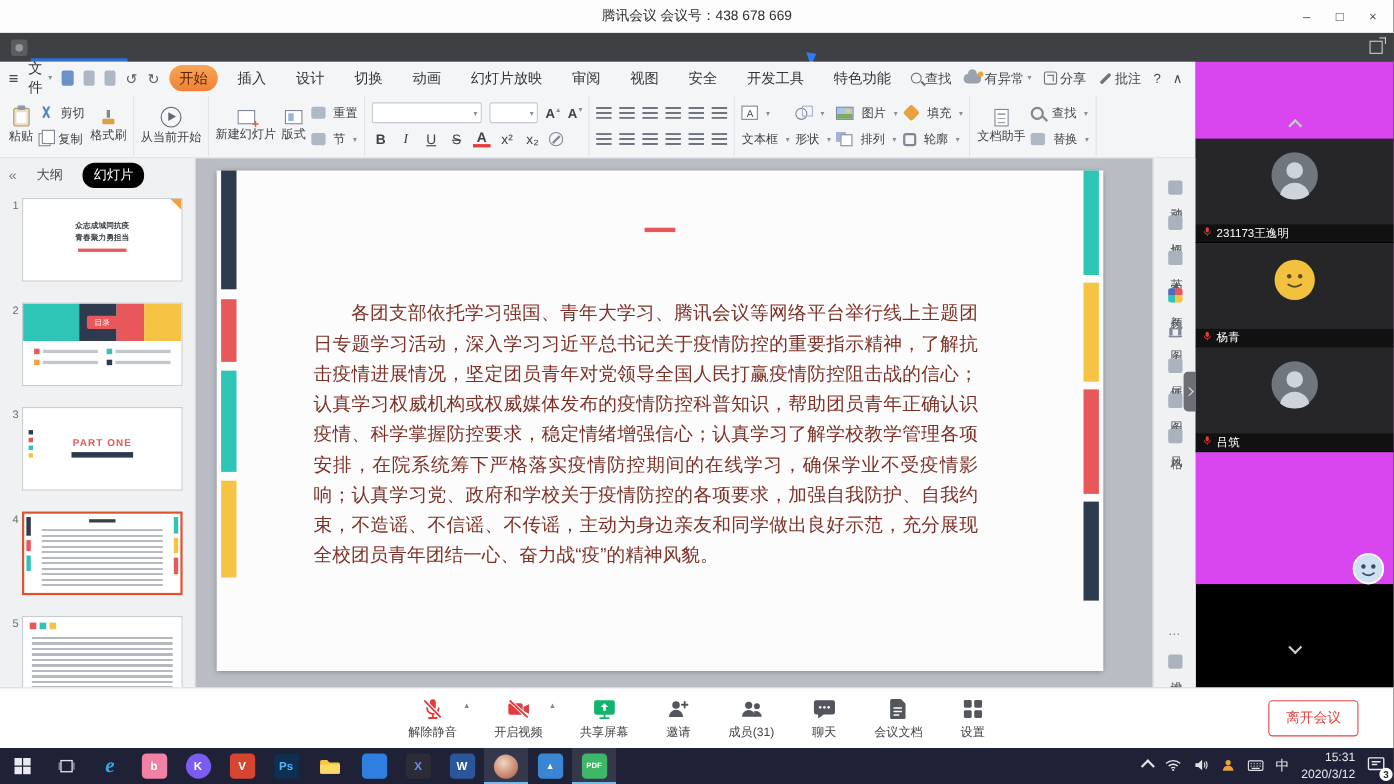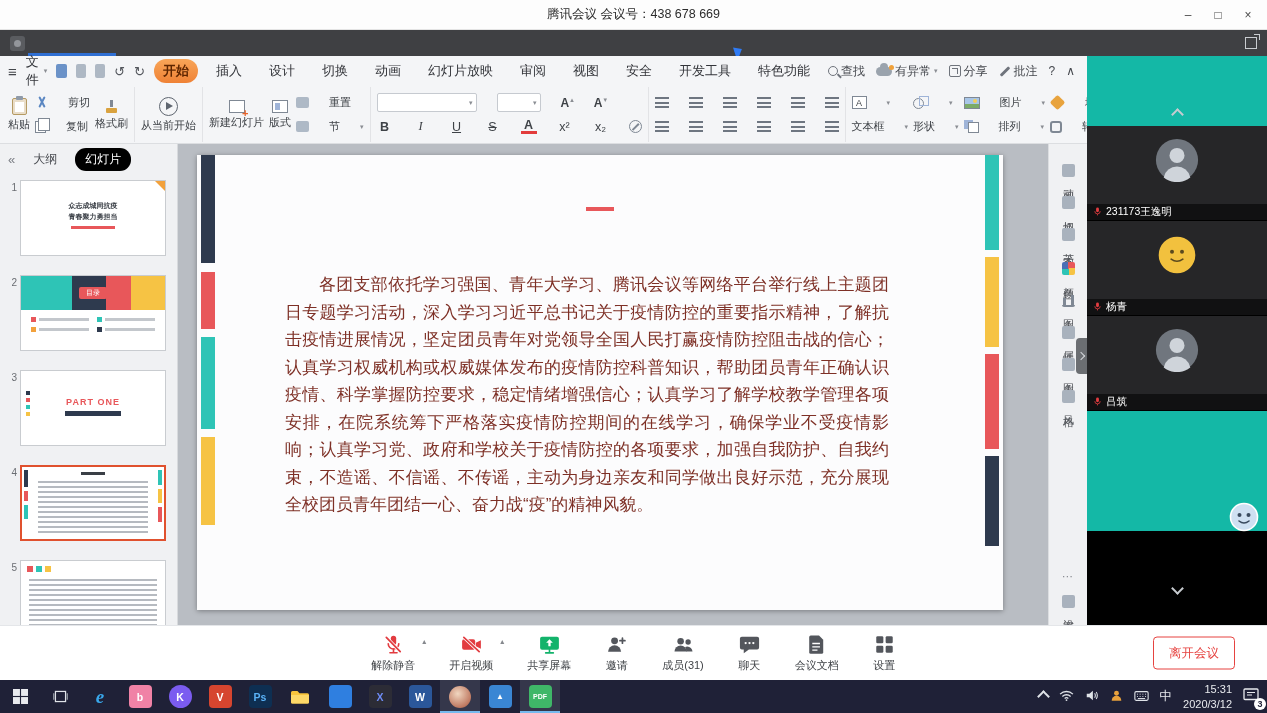--- a/index.html
+++ b/index.html
@@ -21,38 +21,38 @@
 .remote-cursor{position:absolute;left:735px;top:46px;width:0;height:0;border-left:8px solid #2f7bf5;border-top:4px solid transparent;border-bottom:10px solid transparent;transform:rotate(-18deg)}
 
 .wps{position:absolute;left:0;top:56px;width:1087px;height:569px;background:#f4f5f7}
 .menubar{height:30px;display:flex;align-items:center;gap:9px;padding:0 8px;font-size:13px;color:#33353a}
 .mham{font-size:15px;color:#44474c}
 .mfile{display:flex;align-items:center;gap:2px}
 .mic16{width:15px;height:14px;border-radius:2px;background:#aeb8c4}
 .i-save{background:#6b92c8}
 .i-undo,.i-redo{background:none;color:#55585e;font-size:13px;width:auto;height:auto;line-height:1}
 .mtab{padding:3px 9px;border-radius:12px;white-space:nowrap}
-.mtab.active{background:linear-gradient(#f8a558,#ef8236);color:#5e2500;font-weight:bold}
+.mtab.active{background:linear-gradient(#f8a558,#ef8236);color:#5e2500;font-weight:normal}
 .menu-right{margin-left:auto;display:flex;align-items:center;gap:11px;font-size:12px;color:#45484e;white-space:nowrap;padding-right:4px}
 .mr-item{display:flex;align-items:center;gap:3px}
 .i-mag{width:10px;height:10px;border:1.5px solid #6f747c;border-radius:50%;position:relative}
 .i-mag::after{content:"";position:absolute;left:8px;top:8px;width:5px;height:1.5px;background:#6f747c;transform:rotate(45deg)}
 .i-cloud{width:16px;height:9px;background:#9aa3ad;border-radius:8px;position:relative}
 .i-cloud::before{content:"";position:absolute;left:4px;top:-4px;width:8px;height:8px;border-radius:50%;background:#9aa3ad}
 .i-cloud::after{content:"";position:absolute;right:-2px;top:-2px;width:5px;height:5px;border-radius:50%;background:#f0a13a}
 .i-sharebox{width:12px;height:12px;border:1.5px solid #6f747c;border-radius:2px;position:relative}
 .i-sharebox::after{content:"";position:absolute;right:2px;top:2px;width:5px;height:5px;border-top:1.5px solid #6f747c;border-right:1.5px solid #6f747c}
 .i-pen{width:12px;height:3px;background:#6f747c;border-radius:1px;transform:rotate(-45deg)}
 .car{font-size:7px;color:#8a8d93}
 
 .ribbon{height:58px;display:flex;align-items:stretch;padding:1px 2px;border-bottom:1px solid #dcdee1;overflow:hidden}
 .rg{display:flex;align-items:center;gap:5px;padding:0 6px;border-right:1px solid #e2e3e6;flex:none}
 .bb{display:flex;flex-direction:column;align-items:center;justify-content:center;gap:3px;font-size:11px;color:#3e4247;line-height:1.1;text-align:center}
 .sc{display:flex;flex-direction:column;justify-content:center;gap:5px}
-.sb{display:flex;align-items:center;gap:20px;font-size:11px;color:#3e4247;height:19px;white-space:nowrap}
+.sb{display:flex;align-items:center;gap:7px;font-size:11px;color:#3e4247;height:19px;white-space:nowrap}
 .i-paste{width:15px;height:17px;background:#e9ddc9;border:1px solid #b59a63;border-radius:2px;position:relative}
 .i-paste::before{content:"";position:absolute;left:3px;top:-3px;width:7px;height:4px;background:#8f9aa8;border-radius:1px}
 .i-paste::after{content:"";position:absolute;inset:3px 2px 2px;background:#fff}
 .i-cut{width:13px;height:13px;position:relative}
 .i-cut::before,.i-cut::after{content:"";position:absolute;left:6px;top:0;width:2px;height:12px;background:#5b87c2;border-radius:1px}
 .i-cut::before{transform:rotate(28deg)}.i-cut::after{transform:rotate(-28deg)}
 .i-copy{width:11px;height:12px;border:1px solid #7f8894;background:#fff;position:relative}
 .i-copy::after{content:"";position:absolute;left:2px;top:-4px;width:10px;height:11px;border:1px solid #7f8894;background:#fff}
 .i-brush{width:15px;height:15px;position:relative}
 .i-brush::before{content:"";position:absolute;left:2px;top:9px;width:11px;height:5px;background:#d9a23f;border-radius:1px}
@@ -130,21 +130,21 @@
 .rtools{position:absolute;left:1048px;top:88px;width:39px;height:481px;background:#f0f1f3;border-left:1px solid #dcdee1;display:flex;flex-direction:column;align-items:center;padding:20px 0 10px;gap:12px}
 .tool{display:flex;flex-direction:column;align-items:center;gap:3px}
 .vlabel{writing-mode:vertical-rl;text-orientation:upright;font-size:11px;color:#54575c;letter-spacing:2px}
 .ti{width:13px;height:13px;border-radius:2px;background:#a9b2bd}
 .ti-color{background:conic-gradient(#e8575a 0 25%,#f6c344 0 50%,#2ec4b6 0 75%,#4a6fb5 0)}
 .ti-chart{background:none;border-bottom:2px solid #7f8894;position:relative}
 .ti-chart::before{content:"";position:absolute;left:1px;bottom:0;width:3px;height:7px;background:#7f8894}
 .ti-chart::after{content:"";position:absolute;right:1px;bottom:0;width:3px;height:10px;background:#7f8894}
 .tool-dots{color:#85888d;font-size:11px;letter-spacing:1px;margin-top:auto}
 
-.panel{position:absolute;left:1087px;top:56px;width:180px;height:475px;background:#14b8a6}
+.panel{position:absolute;left:1087px;top:56px;width:180px;height:475px;background:#d946ef}
 .pg{position:absolute;left:0;width:100%;display:flex;justify-content:center;z-index:5}
 .chev{width:9px;height:9px;border-left:2px solid #c7cbd0;border-top:2px solid #c7cbd0}
 .chev.up{transform:rotate(45deg)}
 .chev.down{transform:rotate(225deg)}
 .tiles{position:absolute;top:70px;left:0;width:180px}
 .tile{position:relative;width:180px;height:95px;background:#262628;border-bottom:1px solid #000;overflow:hidden}
 .tile.dark{background:#0a0a0c}
 .av{position:absolute;left:50%;top:36px;transform:translate(-50%,-50%)}
 .earth{width:32px;height:32px;border-radius:50%;background:radial-gradient(circle at 38% 34%,#7fa3c0,#31506e 55%,#0b1520 85%)}
 .nbar{position:absolute;left:0;right:0;bottom:0;height:16px;display:flex;align-items:center;gap:4px;padding:0 6px;background:rgba(0,0,0,.55);font-size:10.5px;color:#fff;white-space:nowrap}

